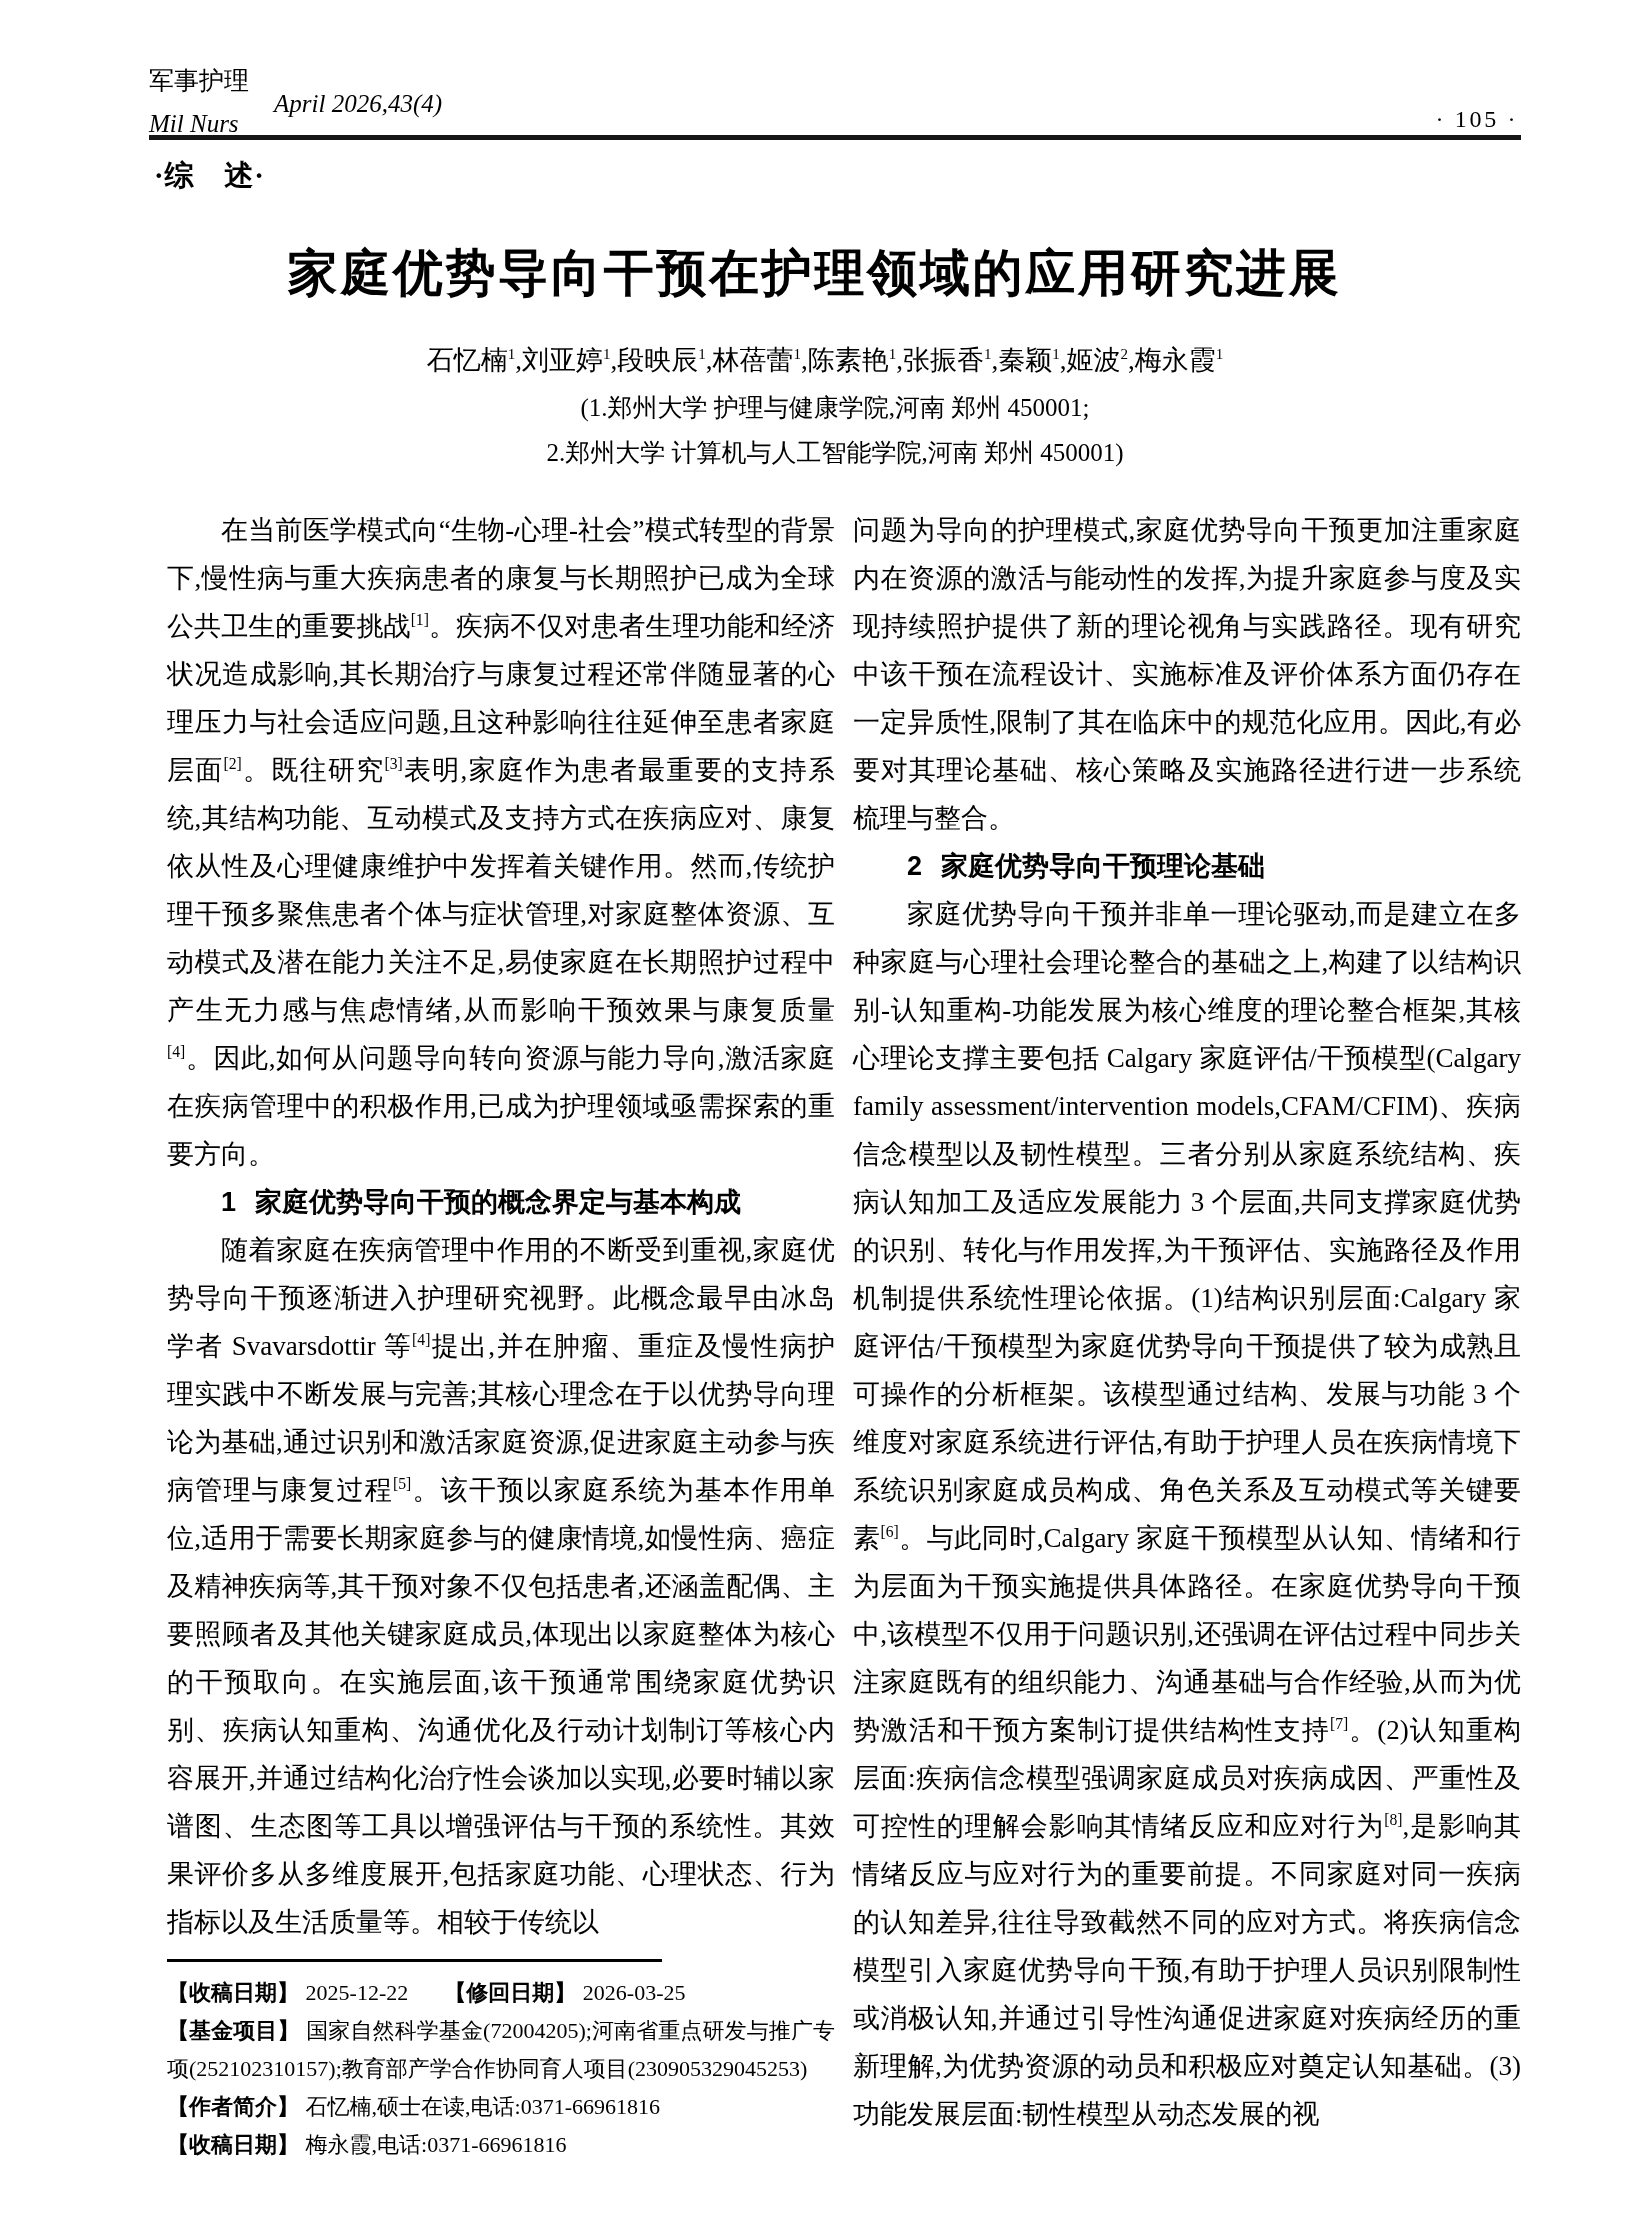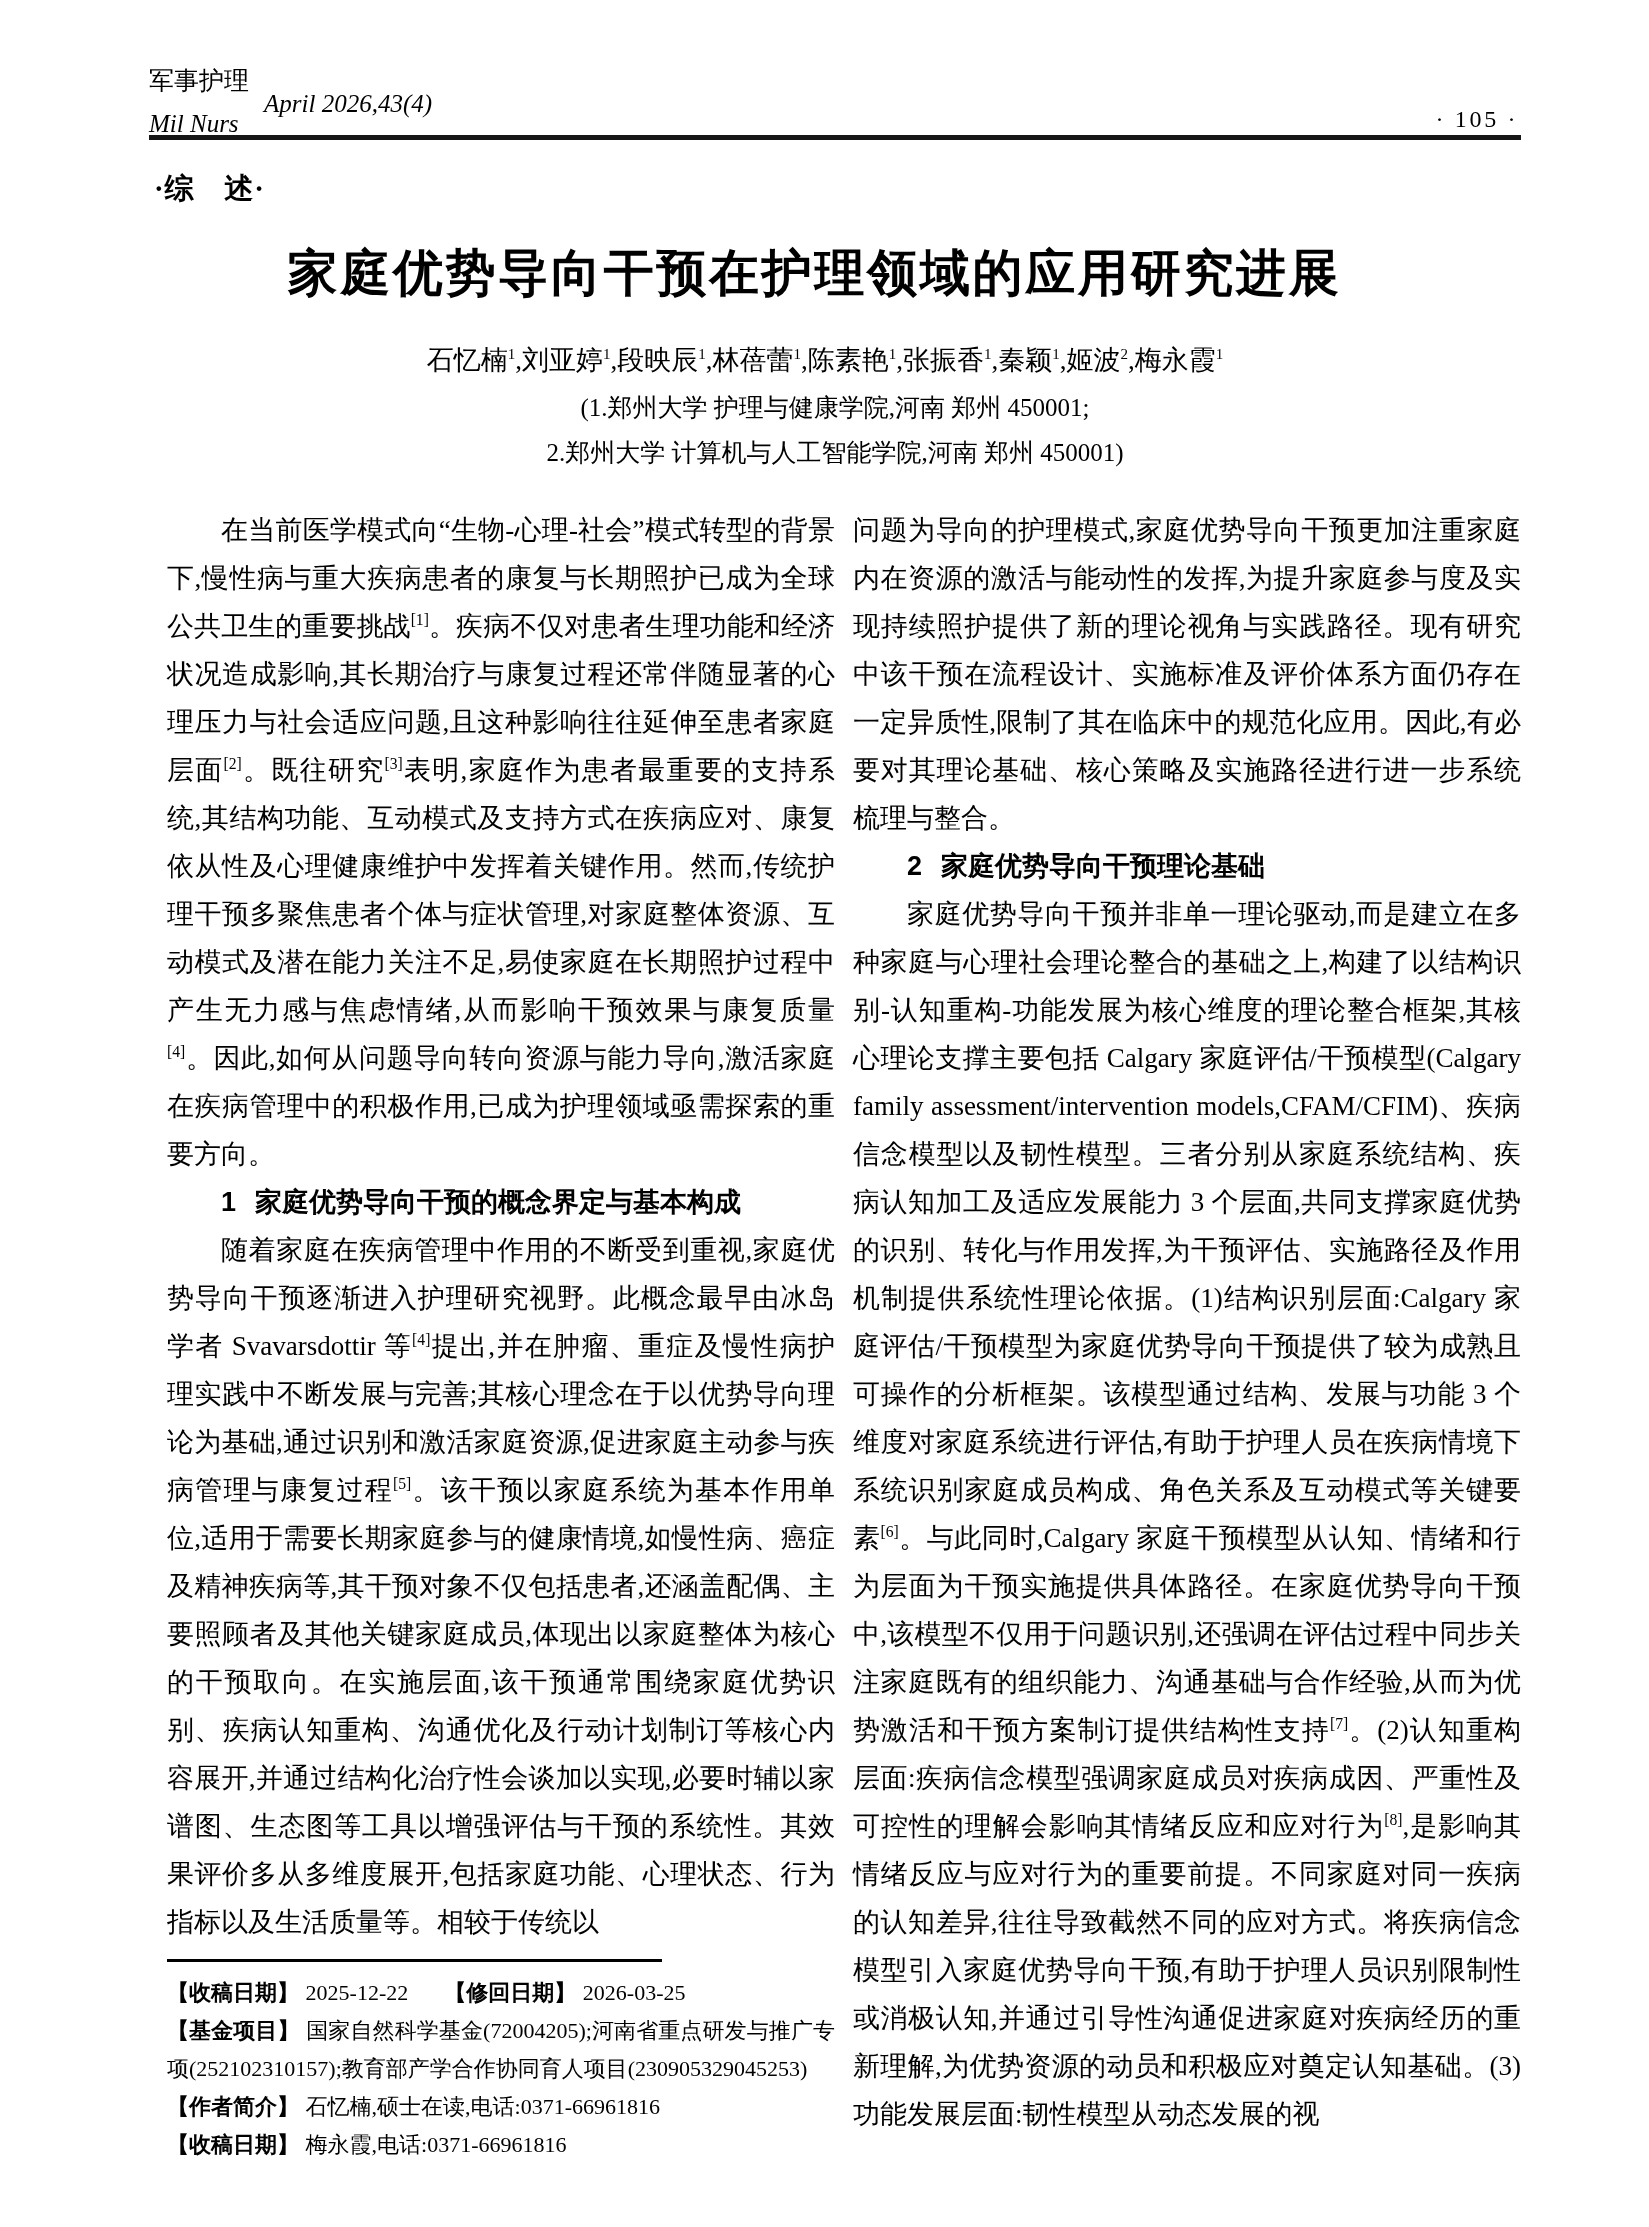--- a/index.html
+++ b/index.html
@@ -9,26 +9,26 @@
     background: #ffffff;
     color: #000;
     font-family: "Liberation Serif", "DejaVu Serif", serif;
   }
   .page { position: relative; width: 1650px; height: 2334px; overflow: hidden; background: #fff; }
 
   
   .header { position: absolute; left: 149px; top: 67px; width: 1372px; height: 71px; }
   .journal-cn { position: absolute; left: 0; top: 0; font-size: 25px; line-height: 1.1; }
   .journal-en { position: absolute; left: 0; top: 43px; font-size: 25px; font-style: italic; line-height: 1.1; }
-  .issue      { position: absolute; left: 115px; top: 23px; font-size: 25px; font-style: italic; line-height: 1.1; }
+  .issue      { position: absolute; left: 125px; top: 23px; font-size: 25px; font-style: italic; line-height: 1.1; }
   .page-number{ position: absolute; right: 2.7px; top: 39px; font-size: 24px; letter-spacing: 2.7px; }
 
   .top-rule { position: absolute; left: 149px; top: 135px; width: 1372px; height: 5.3px; background: #161616; }
 
-  .column-label { position: absolute; left: 154px; top: 169px; font-size: 29px; font-weight: bold; letter-spacing: 0.9px; }
+  .column-label { position: absolute; left: 154px; top: 156px; font-size: 29px; font-weight: bold; letter-spacing: 0.9px; }
 
   
   .article-title {
     position: absolute; left: 0; top: 243px; width: 1623px;
     text-align: center; font-size: 50px; font-weight: bold; letter-spacing: 2.7px;
     line-height: 1.2;
     padding-left: 6px;
   }
   .authors {
     position: absolute; left: 0; top: 344px; width: 1650px;

